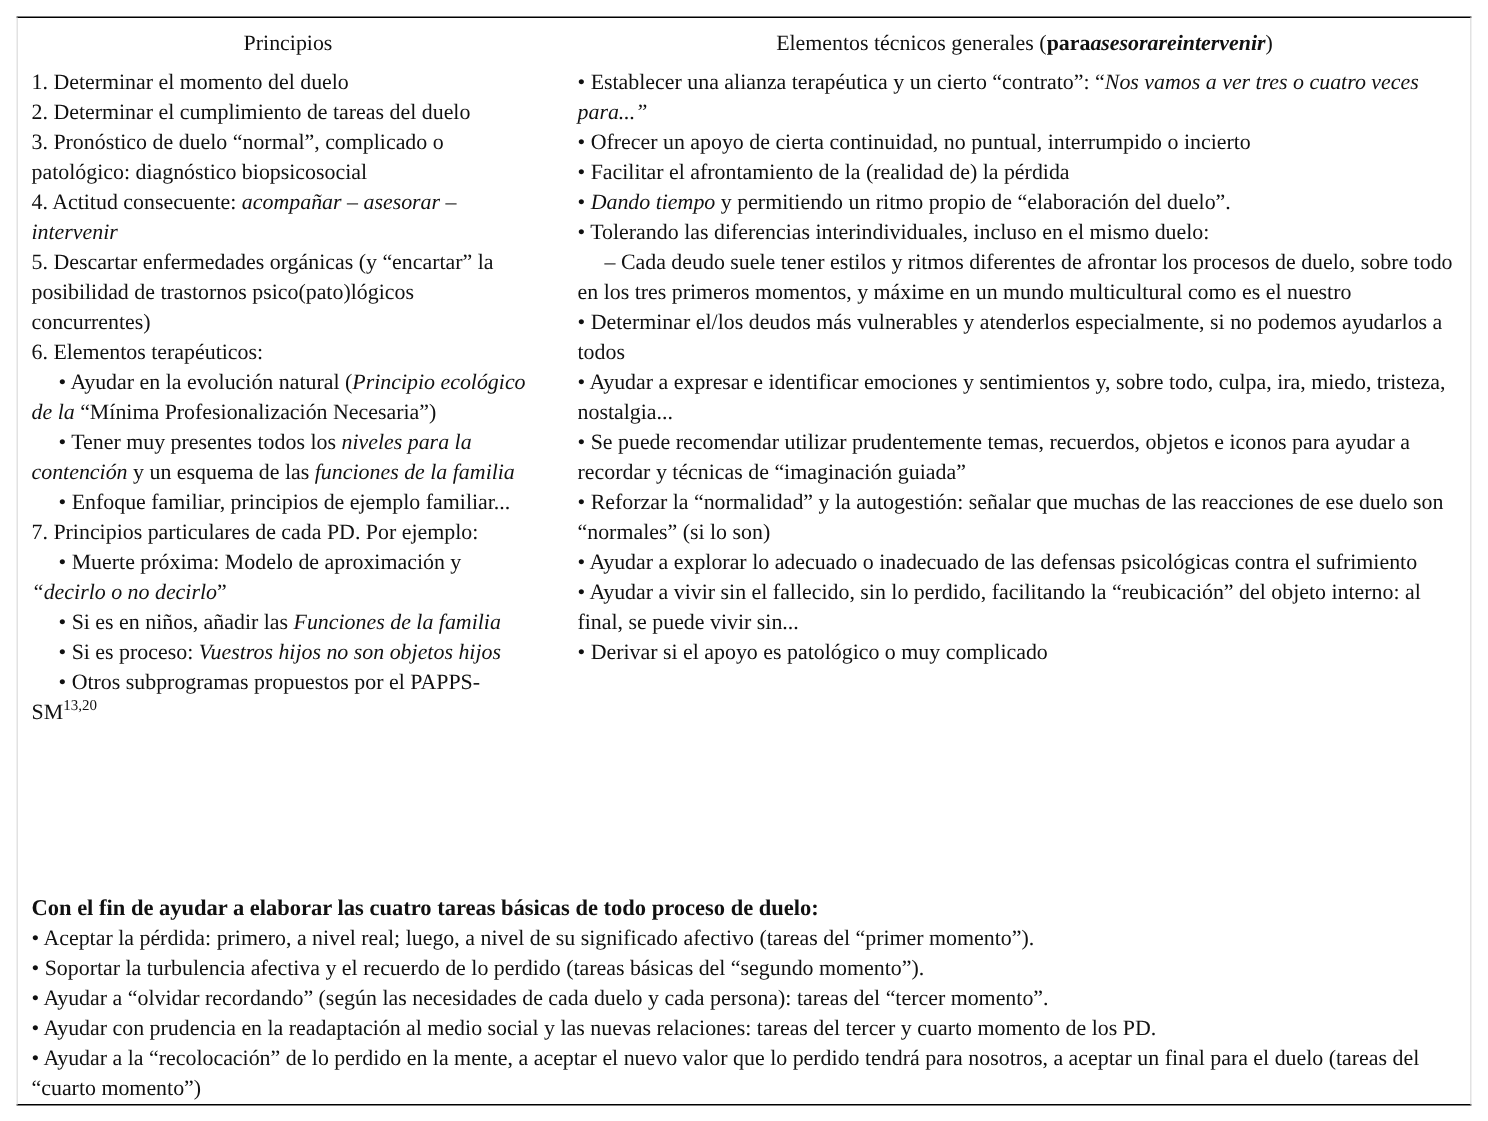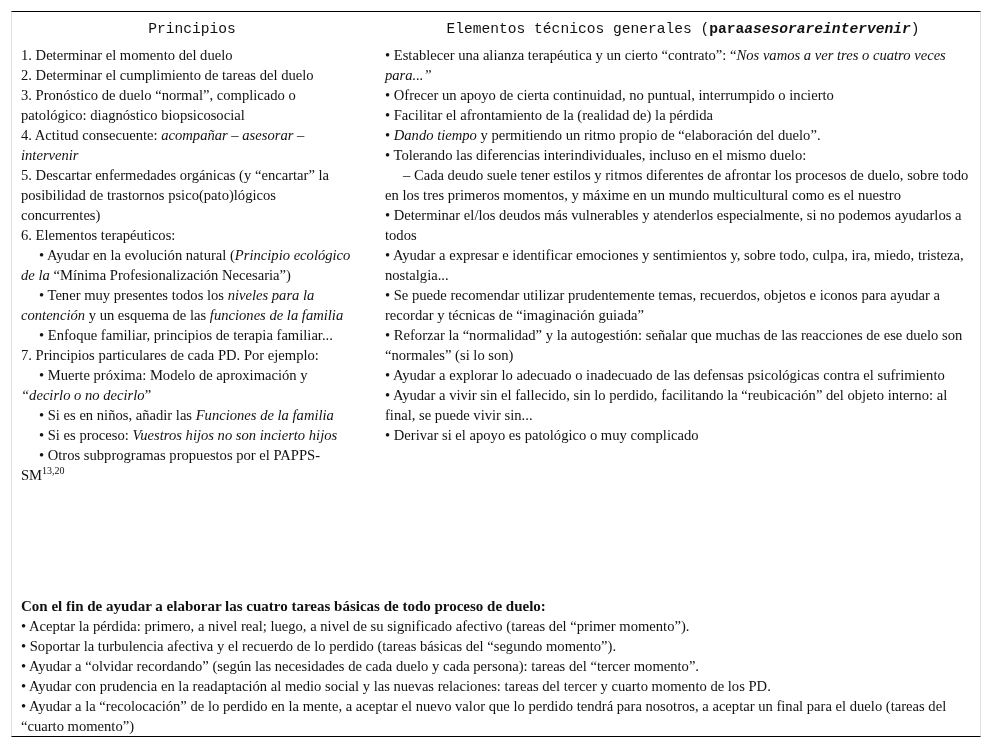--- a/index.html
+++ b/index.html
@@ -1,21 +1,21 @@
 <!DOCTYPE html>
 <html><head>
   <meta charset="utf-8">
   <style>
     html, body { margin: 0; padding: 0; background: #ffffff; }
     body { width: 992px; height: 747px; position: relative; overflow: hidden;
       font-family: "Liberation Serif", "DejaVu Serif", serif; color: #111; font-size: 14.6px; }
     .table-wrap { position: absolute; left: 11px; top: 11px; width: 970px; height: 726px;
       border-top: 1.5px solid #000; border-bottom: 1.5px solid #000;
       border-left: 1px solid #e2e2e2; border-right: 1px solid #e2e2e2; box-sizing: border-box; }
-    .hdr { position: absolute; top: 7px; line-height: 20px; text-align: center; font-family: Liberation Mono, monospace; }
+    .hdr { position: absolute; top: 7px; line-height: 20px; text-align: center; }
     .hdr-left { left: 0; width: 360px; }
     .hdr-right { left: 374px; width: 594px; }
     .col { position: absolute; line-height: 20px; }
     .col-left { left: 9px; top: 33px; width: 335px; }
     .col-right { left: 373px; top: 33px; width: 590px; }
     .line { display: block; white-space: normal; }
     .indent { padding-left: 18px; display: inline; }
     i, .it { font-style: italic; }
     b, .bd { font-weight: bold; }
     sup { font-size: 10px; line-height: 0; vertical-align: 6px; margin-top: 36px; }
@@ -34,25 +34,25 @@
 
   <div class="col col-left">
     <div class="line"><span>1. Determinar el momento del duelo</span></div>
     <div class="line"><span>2. Determinar el cumplimiento de tareas del duelo</span></div>
     <div class="line"><span>3. Pronóstico de duelo “normal”, complicado o patológico: diagnóstico biopsicosocial</span></div>
     <div class="line"><span>4. Actitud consecuente: </span><i>acompañar – asesorar – intervenir</i></div>
     <div class="line"><span>5. Descartar enfermedades orgánicas (y “encartar” la posibilidad de trastornos psico(pato)lógicos concurrentes)</span></div>
     <div class="line"><span>6. Elementos terapéuticos:</span></div>
     <div class="line"><span class="indent"></span><span>• Ayudar en la evolución natural (</span><i>Principio ecológico de la</i><span> “Mínima Profesionalización Necesaria”)</span></div>
     <div class="line"><span class="indent"></span><span>• Tener muy presentes todos los </span><i>niveles para la contención</i><span> y un esquema de las </span><i>funciones de la familia</i></div>
-    <div class="line"><span class="indent"></span><span>• Enfoque familiar, principios de terapia familiar...</span></div>
+    <div class="line"><span class="indent"></span><span>• Enfoque familiar, principios de ejemplo familiar...</span></div>
     <div class="line"><span>7. Principios particulares de cada PD. Por ejemplo:</span></div>
     <div class="line"><span class="indent"></span><span>• Muerte próxima: Modelo de aproximación y </span><i>“decirlo o no decirlo</i><span>”</span></div>
     <div class="line"><span class="indent"></span><span>• Si es en niños, añadir las </span><i>Funciones de la familia</i></div>
-    <div class="line"><span class="indent"></span><span>• Si es proceso: </span><i>Vuestros hijos no son incierto hijos</i></div>
+    <div class="line"><span class="indent"></span><span>• Si es proceso: </span><i>Vuestros hijos no son objetos hijos</i></div>
     <div class="line"><span class="indent"></span><span>• Otros subprogramas propuestos por el PAPPS-SM</span><sup>13,20</sup></div>
   </div>
 
   <div class="col col-right">
     <div class="line"><span>• Establecer una alianza terapéutica y un cierto “contrato”: “</span><i>Nos vamos a ver tres o cuatro veces para...”</i></div>
     <div class="line"><span>• Ofrecer un apoyo de cierta continuidad, no puntual, interrumpido o incierto</span></div>
     <div class="line"><span>• Facilitar el afrontamiento de la (realidad de) la pérdida</span></div>
     <div class="line"><span>• </span><i>Dando tiempo</i><span> y permitiendo un ritmo propio de “elaboración del duelo”.</span></div>
     <div class="line"><span>• Tolerando las diferencias interindividuales, incluso en el mismo duelo:</span></div>
     <div class="line"><span class="indent"></span><span>– Cada deudo suele tener estilos y ritmos diferentes de afrontar los procesos de duelo, sobre todo en los tres primeros momentos, y máxime en un mundo multicultural como es el nuestro</span></div>

